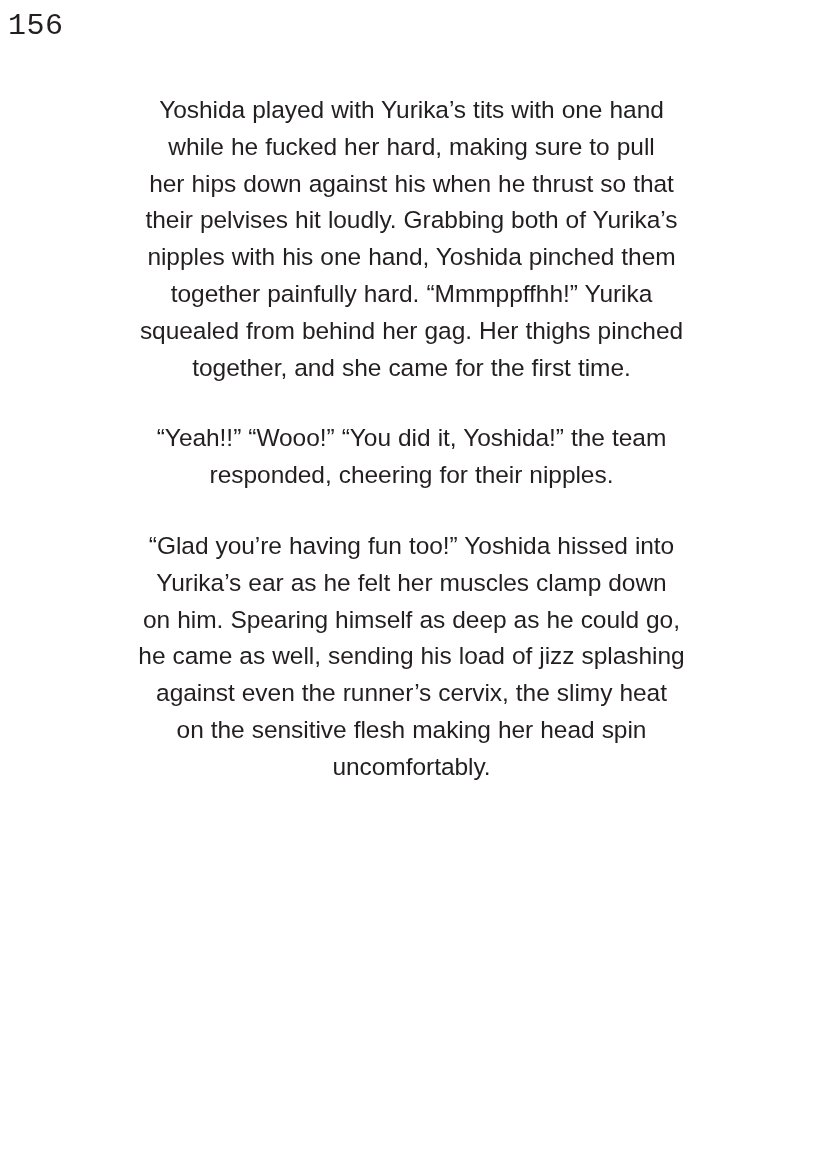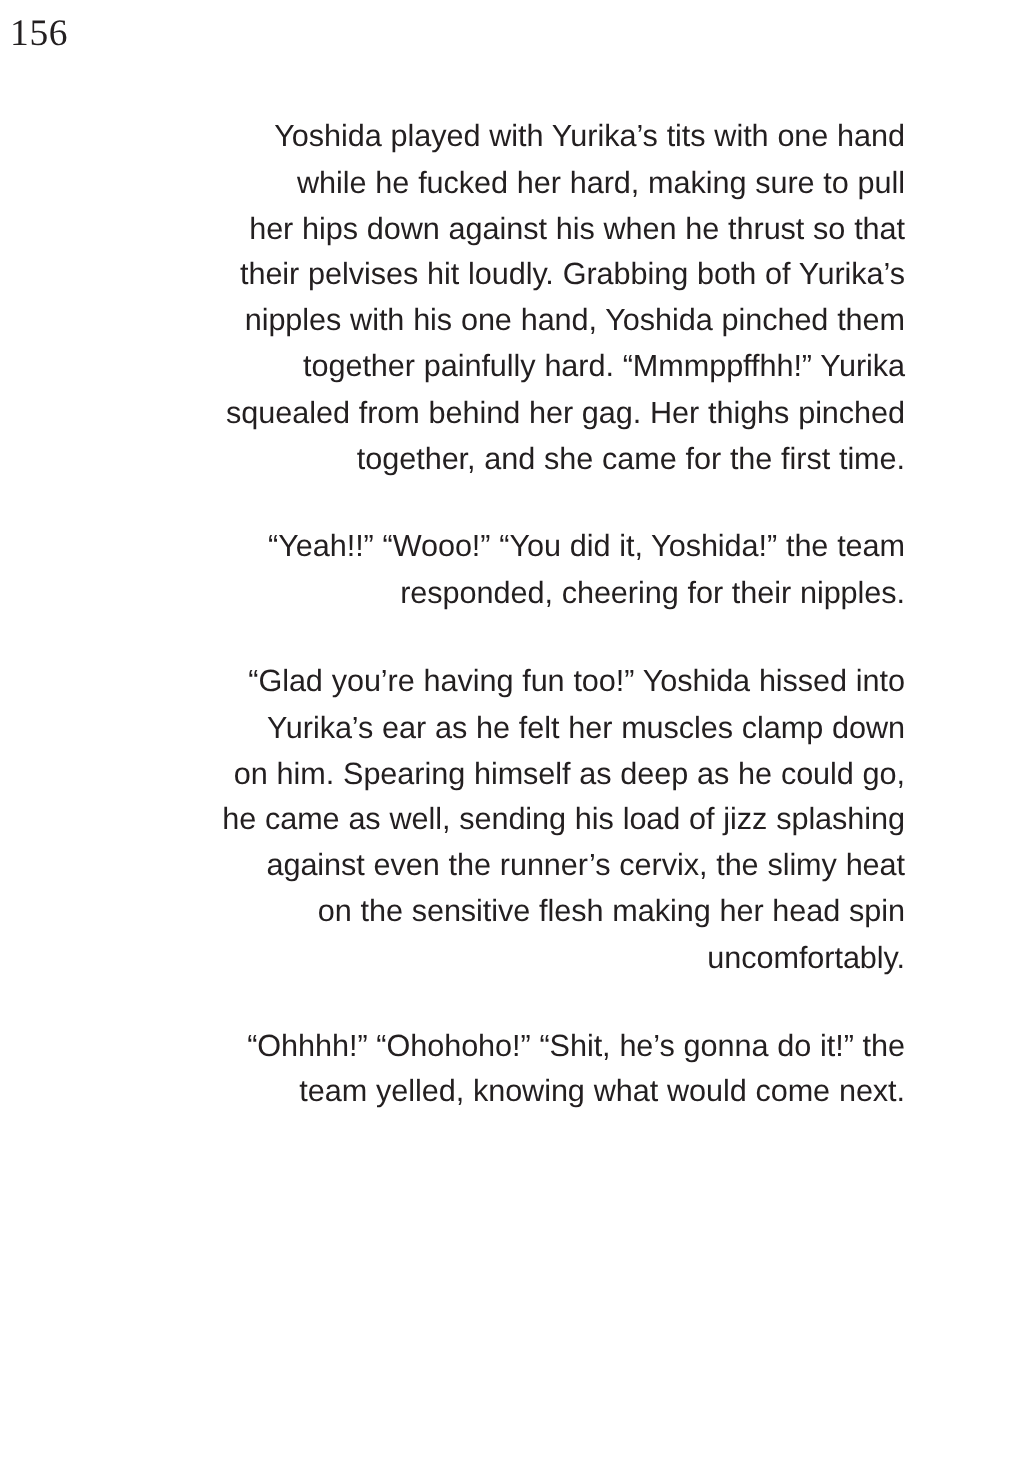--- a/index.html
+++ b/index.html
@@ -17,41 +17,41 @@
     background: #ffffff;
     box-sizing: border-box;
     overflow: hidden;
     font-family: "Liberation Sans", sans-serif;
   }
 
   .page-number {
     position: absolute;
     top: 10px;
     left: 8px;
-    font-family: Liberation Serif, serif;
+    font-family: Liberation Mono, monospace;
     font-size: 30px;
     line-height: 1.1;
     color: #231f20;
     letter-spacing: 0.5px;
   }
 
   .body-column {
     position: absolute;
     top: 92px;
     left: 99px;
     width: 625px;
   }
 
   .para {
     margin: 0 0 34px 0;
     font-family: "Liberation Sans", sans-serif;
     font-size: 24.5px;
     line-height: 36.8px;
     color: #231f20;
-    text-align: right;
+    text-align: center;
     letter-spacing: -0.05px;
     word-spacing: 0.3px;
     white-space: pre-wrap;
   }
 
   .para:last-child {
     margin-bottom: 0;
   }
 </style>
 </head>
@@ -72,17 +72,15 @@
 together, and she came for the first time.</p>
     <p class="para">“Yeah!!” “Wooo!” “You did it, Yoshida!” the team
 responded, cheering for their nipples.</p>
     <p class="para">“Glad you’re having fun too!” Yoshida hissed into
 Yurika’s ear as he felt her muscles clamp down
 on him. Spearing himself as deep as he could go,
 he came as well, sending his load of jizz splashing
 against even the runner’s cervix, the slimy heat
 on the sensitive flesh making her head spin
 uncomfortably.</p>
-    <p class="para">“Ohhhh!” “Ohohoho!” “Shit, he’s gonna do it!” the
-team yelled, knowing what would come next.</p>
   </div>
 
 </div>
 
 </body></html>

